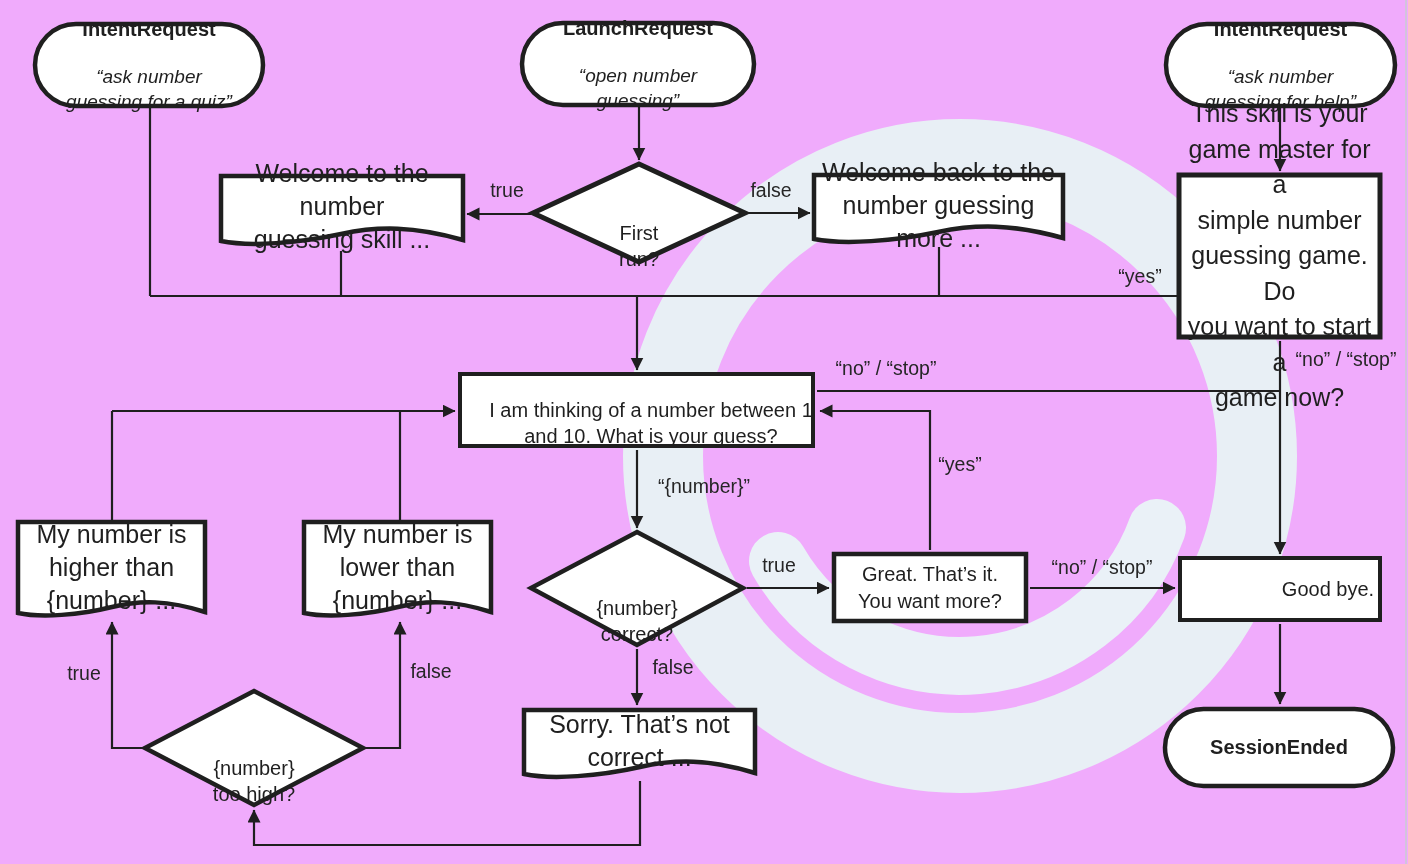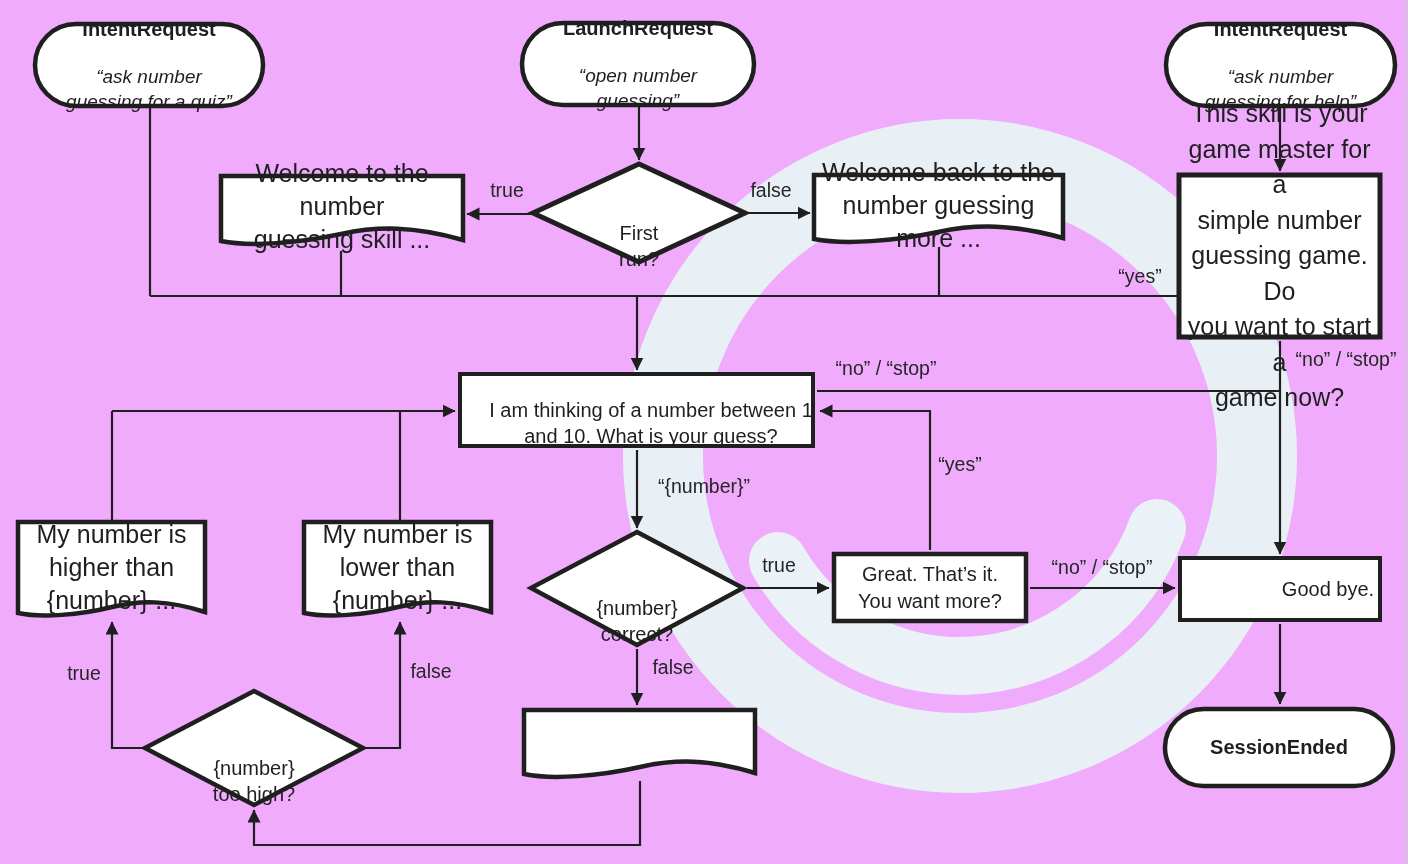--- a/index.html
+++ b/index.html
@@ -161,20 +161,22 @@
 and 10. What is your guess?</div>
 
   <div class="node-text diamond-text" style="left:577px;top:559px;width:120px;height:58px;">{number}
 correct?</div>
 
   <div class="node-text box-text" style="left:836px;top:556px;width:188px;height:63px;">Great. That’s it.
 You want more?</div>
 
   <div class="node-text box-text" style="left:1230px;top:560px;width:196px;height:58px;">Good bye.</div>
 
+  <div class="node-text doc-text" style="left:526px;top:712px;width:227px;height:58px;">Sorry. That’s not
+correct ...</div>
 
   <div class="node-text doc-text" style="left:20px;top:526px;width:183px;height:82px;">My number is
 higher than
 {number} ...</div>
 
   <div class="node-text doc-text" style="left:306px;top:526px;width:183px;height:82px;">My number is
 lower than
 {number} ...</div>
 
   <div class="node-text diamond-text" style="left:194px;top:719px;width:120px;height:58px;">{number}

